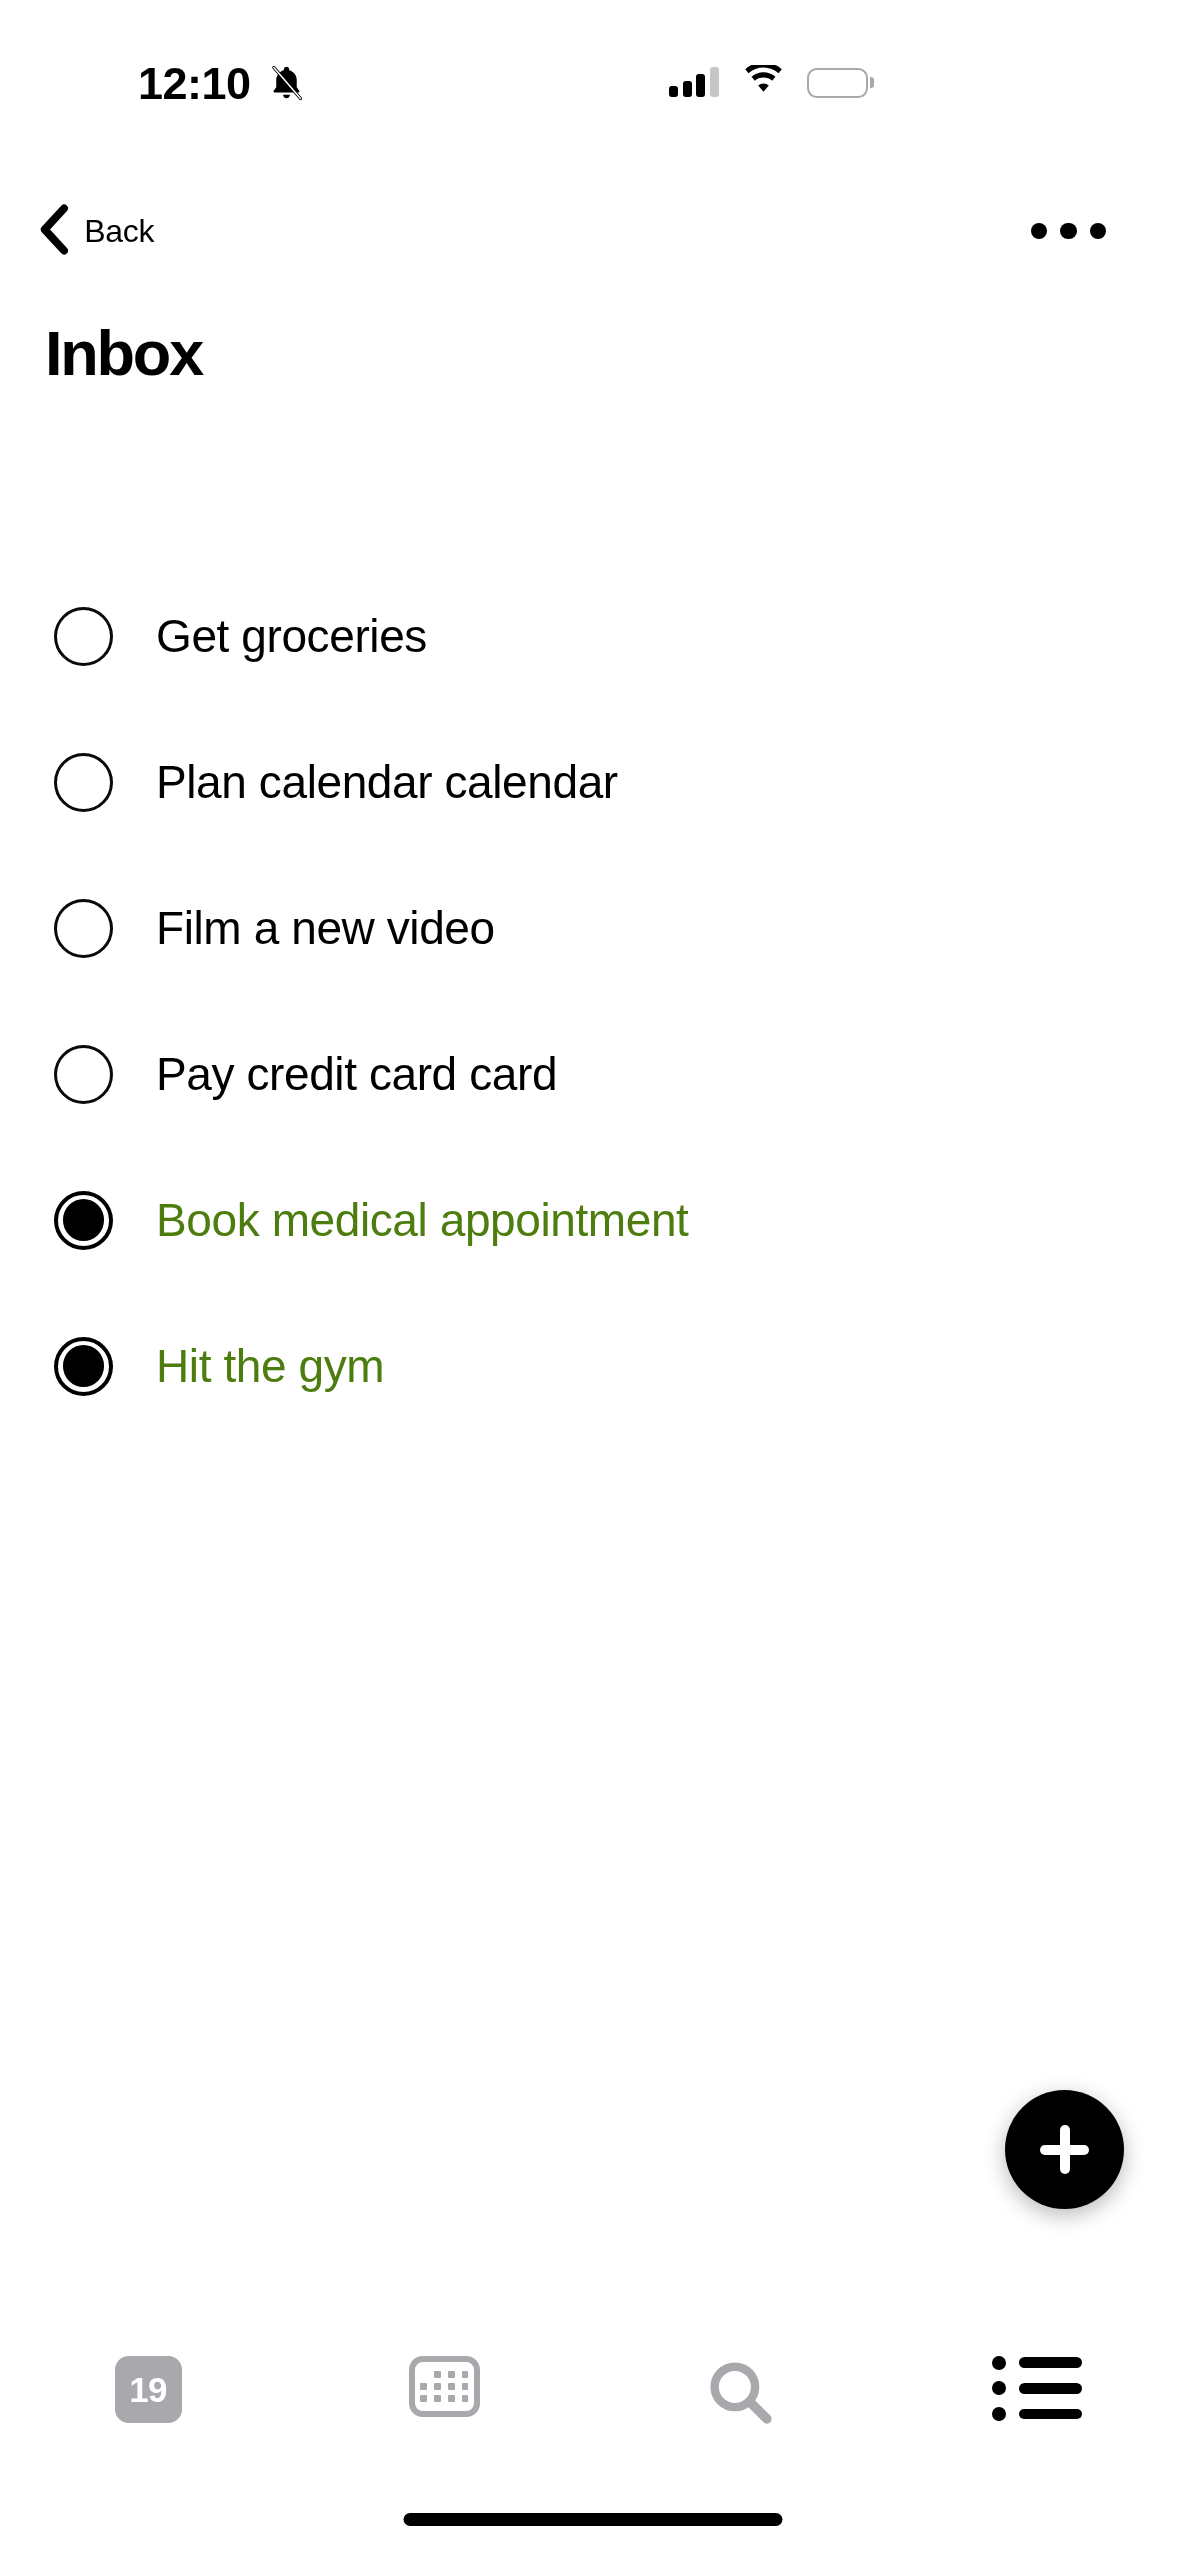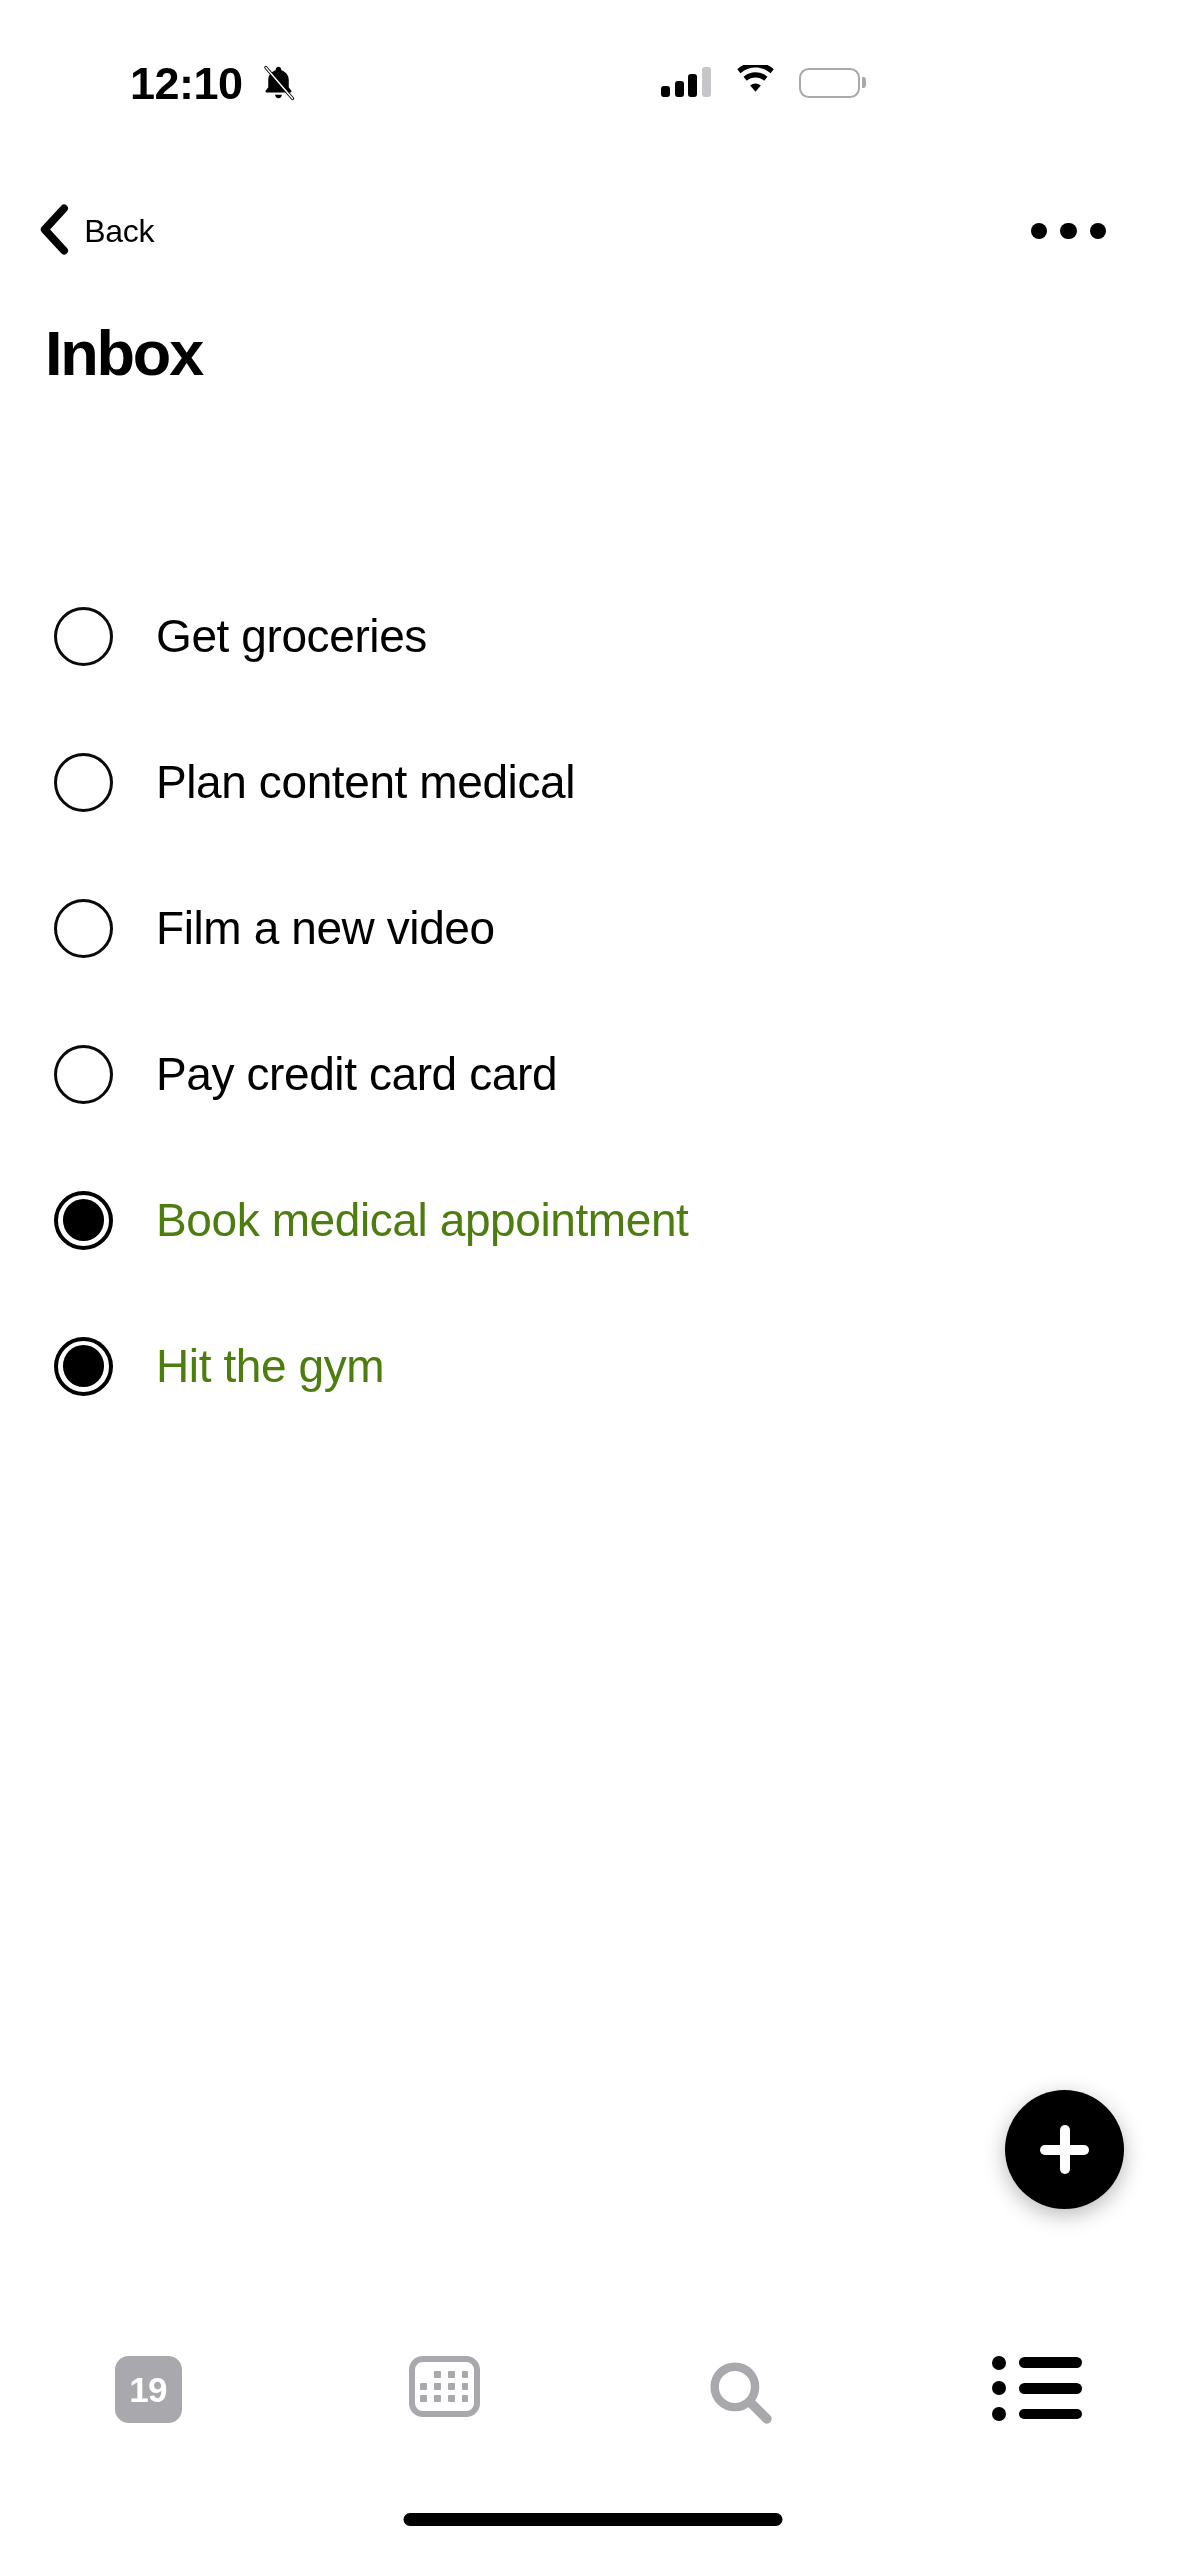--- a/index.html
+++ b/index.html
@@ -11,21 +11,21 @@
     overflow:hidden;
   }
   .screen {
     position:relative;
     width:1185px; height:2576px;
     background:#ffffff;
   }
 
   
   .status-bar {
-    position:absolute; top:0; left:0;
+    position:absolute; top:0; left:8px;
     width:940px; height:147px;
   }
   .status-left {
     position:absolute; left:130px; top:61px;
     display:flex; align-items:center; gap:15.7px;
   }
   .status-time {
     font-size:45px; font-weight:bold; color:#000;
     letter-spacing:-0.5px; line-height:1;
   }
@@ -232,21 +232,21 @@
 
   <div class="task-list">
 
     <div class="task-row">
       <span class="checkbox unchecked"></span>
       <span class="task-label">Get groceries</span>
     </div>
 
     <div class="task-row">
       <span class="checkbox unchecked"></span>
-      <span class="task-label">Plan content medical</span>
+      <span class="task-label">Plan calendar calendar</span>
     </div>
 
     <div class="task-row">
       <span class="checkbox unchecked"></span>
       <span class="task-label">Film a new video</span>
     </div>
 
     <div class="task-row">
       <span class="checkbox unchecked"></span>
       <span class="task-label">Pay credit card card</span>

